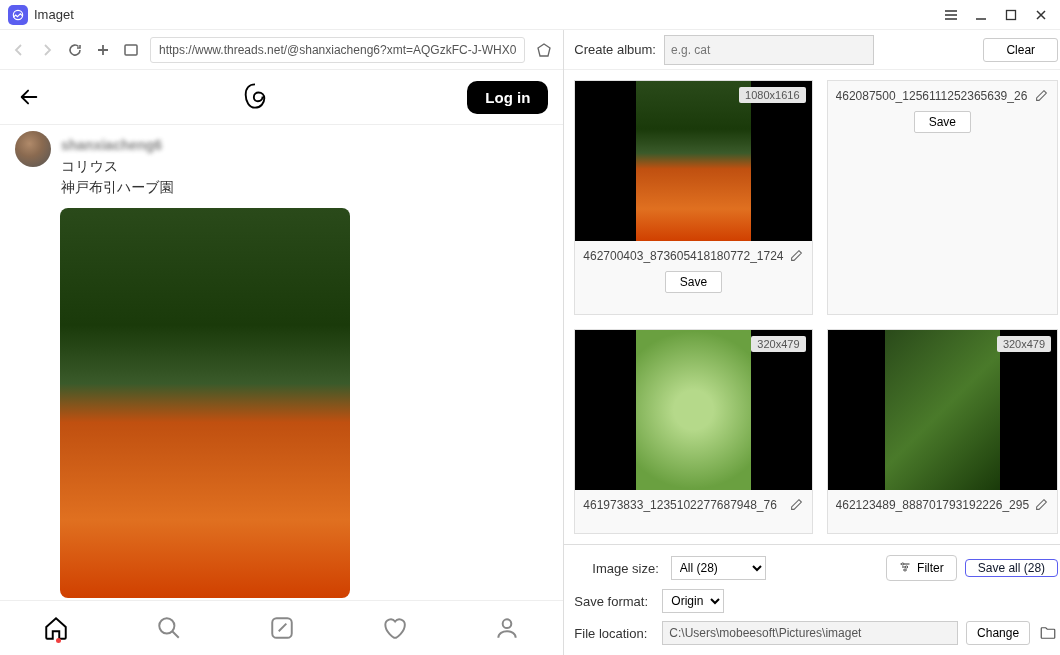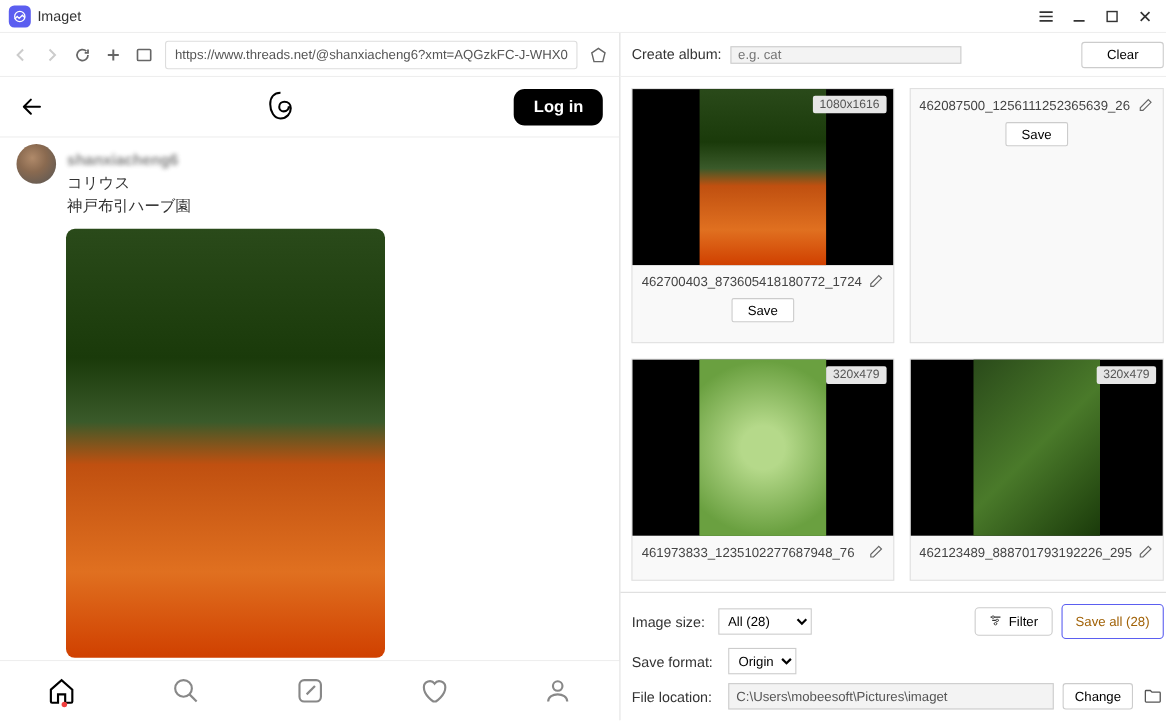--- a/index.html
+++ b/index.html
@@ -43,48 +43,48 @@
 
 
 .tabbar { display: flex; height: 55px; border-top: 1px solid #eee; align-items: center; justify-content: space-around; background: linear-gradient(to bottom, rgba(255,255,255,0.8), #fff); position: relative; }
 .tabbar .tab { width: 30px; height: 30px; display: flex; align-items: center; justify-content: center; color: #888; }
 .tabbar .tab.active { color: #000; }
 .tabbar .dot { position: absolute; width: 5px; height: 5px; background: #f04040; border-radius: 50%; bottom: 12px; left: 56px; }
 
 
 .right-top { display: flex; align-items: center; height: 40px; padding: 0 10px; gap: 8px; border-bottom: 1px solid #eee; }
 .right-top label { font-size: 13px; }
-.album-input { height: 16px; width: 210px; border: 1px solid #ccc; padding: 0 6px; font-size: 12px; background: #f3f3f3; }
+.album-input { height: 30px; width: 210px; border: 1px solid #ccc; padding: 0 6px; font-size: 12px; background: #f3f3f3; }
 .right-top .spacer2 { flex: 1; }
 .clear-btn { height: 24px; padding: 0 22px; border: 1px solid #ccc; background: #fff; border-radius: 3px; font-size: 12px; cursor: pointer; }
 
 
 .grid { flex: 1; overflow-y: auto; padding: 10px; display: grid; grid-template-columns: 1fr 1fr; gap: 14px; }
 .card { border: 1px solid #e0e0e0; background: #f9f9f9; display: flex; flex-direction: column; }
 .thumb { height: 160px; background: #000; position: relative; display: flex; align-items: center; justify-content: center; }
 .thumb-img { height: 100%; width: 115px; }
 .thumb-img.wide { width: 100%; }
 .dim-badge { position: absolute; top: 6px; right: 6px; background: #e6e6e6; color: #555; font-size: 11px; padding: 2px 6px; border-radius: 2px; }
 .card-foot { padding: 8px; display: flex; flex-direction: column; gap: 8px; align-items: center; }
 .fname-row { display: flex; align-items: center; width: 100%; gap: 6px; font-size: 12px; color: #444; }
 .fname { flex: 1; overflow: hidden; white-space: nowrap; text-overflow: clip; }
 .edit-icon { width: 14px; height: 14px; color: #666; }
 .save-btn { padding: 3px 14px; border: 1px solid #ccc; background: #fff; border-radius: 2px; font-size: 12px; cursor: pointer; }
 
 
 .right-foot { border-top: 1px solid #ddd; padding: 10px; display: flex; flex-direction: column; gap: 8px; }
 .foot-row { display: flex; align-items: center; gap: 8px; }
 .foot-row label { font-size: 13px; width: 80px; }
-.foot-row label.auto { width: auto; margin-right: 4px; }
+.foot-row label.auto { width: auto; margin-right: 4px; margin-left: 18px; }
 .sel { height: 24px; border: 1px solid #ccc; font-size: 12px; padding: 0 4px; background: #fff; }
-.sel.size { width: 85px; }
+.sel.size { width: 95px; }
 .sel.fmt { width: 62px; }
 .foot-spacer { flex: 1; }
 .filter-btn { height: 26px; padding: 0 12px; border: 1px solid #ccc; border-radius: 4px; background: #fff; font-size: 12px; cursor: pointer; display: flex; align-items: center; gap: 6px; }
-.saveall-btn { height: 32px; padding: 0 12px; border: 1px solid #5b5ef0; color: #a16207; border-radius: 4px; background: #fff; font-size: 12px; cursor: pointer; }
+.saveall-btn { height: 18px; padding: 0 12px; border: 1px solid #5b5ef0; color: #0f172a; border-radius: 4px; background: #fff; font-size: 12px; cursor: pointer; }
 .loc-input { flex: 1; height: 24px; border: 1px solid #ccc; padding: 0 6px; font-size: 12px; background: #f3f3f3; color: #555; }
 .change-btn { height: 24px; padding: 0 10px; border: 1px solid #ccc; background: #fff; border-radius: 3px; font-size: 12px; cursor: pointer; }
 .folder-icon { width: 20px; height: 20px; display: flex; align-items: center; justify-content: center; color: #555; cursor: pointer; }
 
 
 .img1 { background: linear-gradient(#2a4a1a 0%, #1a3a0a 30%, #3a5a2a 45%, #c05010 55%, #e07020 80%, #d04000 100%); }
 .img2 { background: linear-gradient(#7a8a9a 0%, #aab5bf 12%, #5a8a4a 28%, #3a6a2a 55%, #6a9a4a 90%); }
 .img3 { background: radial-gradient(circle, #b5d98a 20%, #6aa040 80%); background-color:#5a9a3a; }
 .img4 { background: linear-gradient(135deg, #2a4a1a, #4a7a2a, #1a3a0a); }
 </style>

